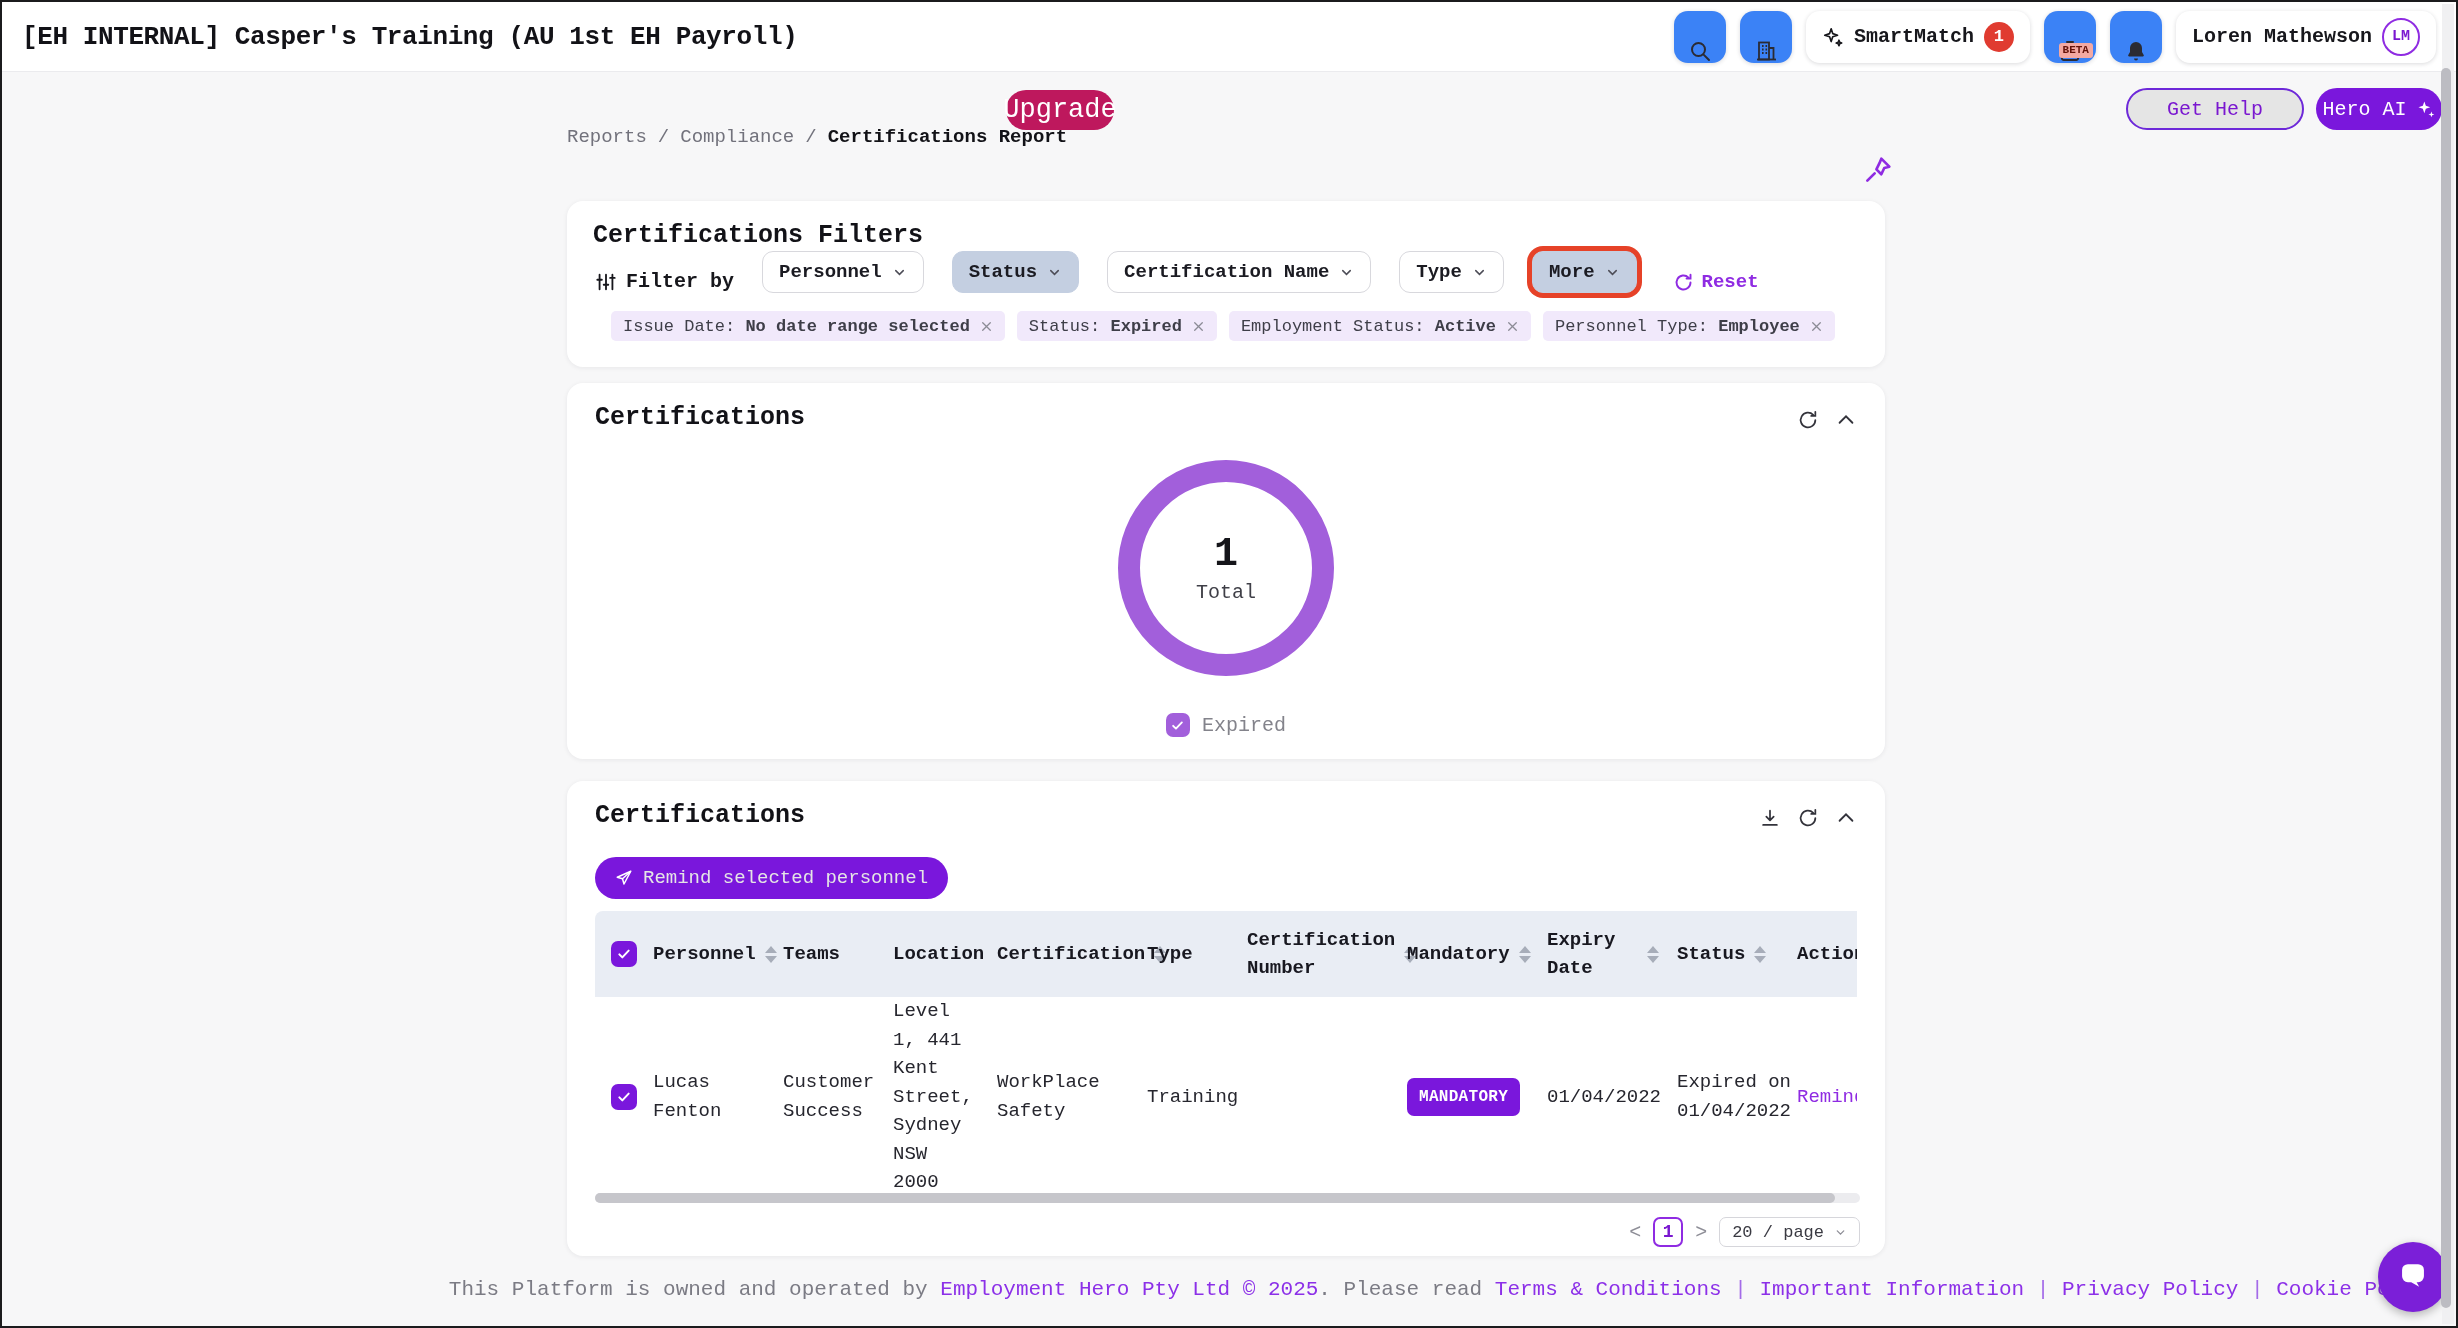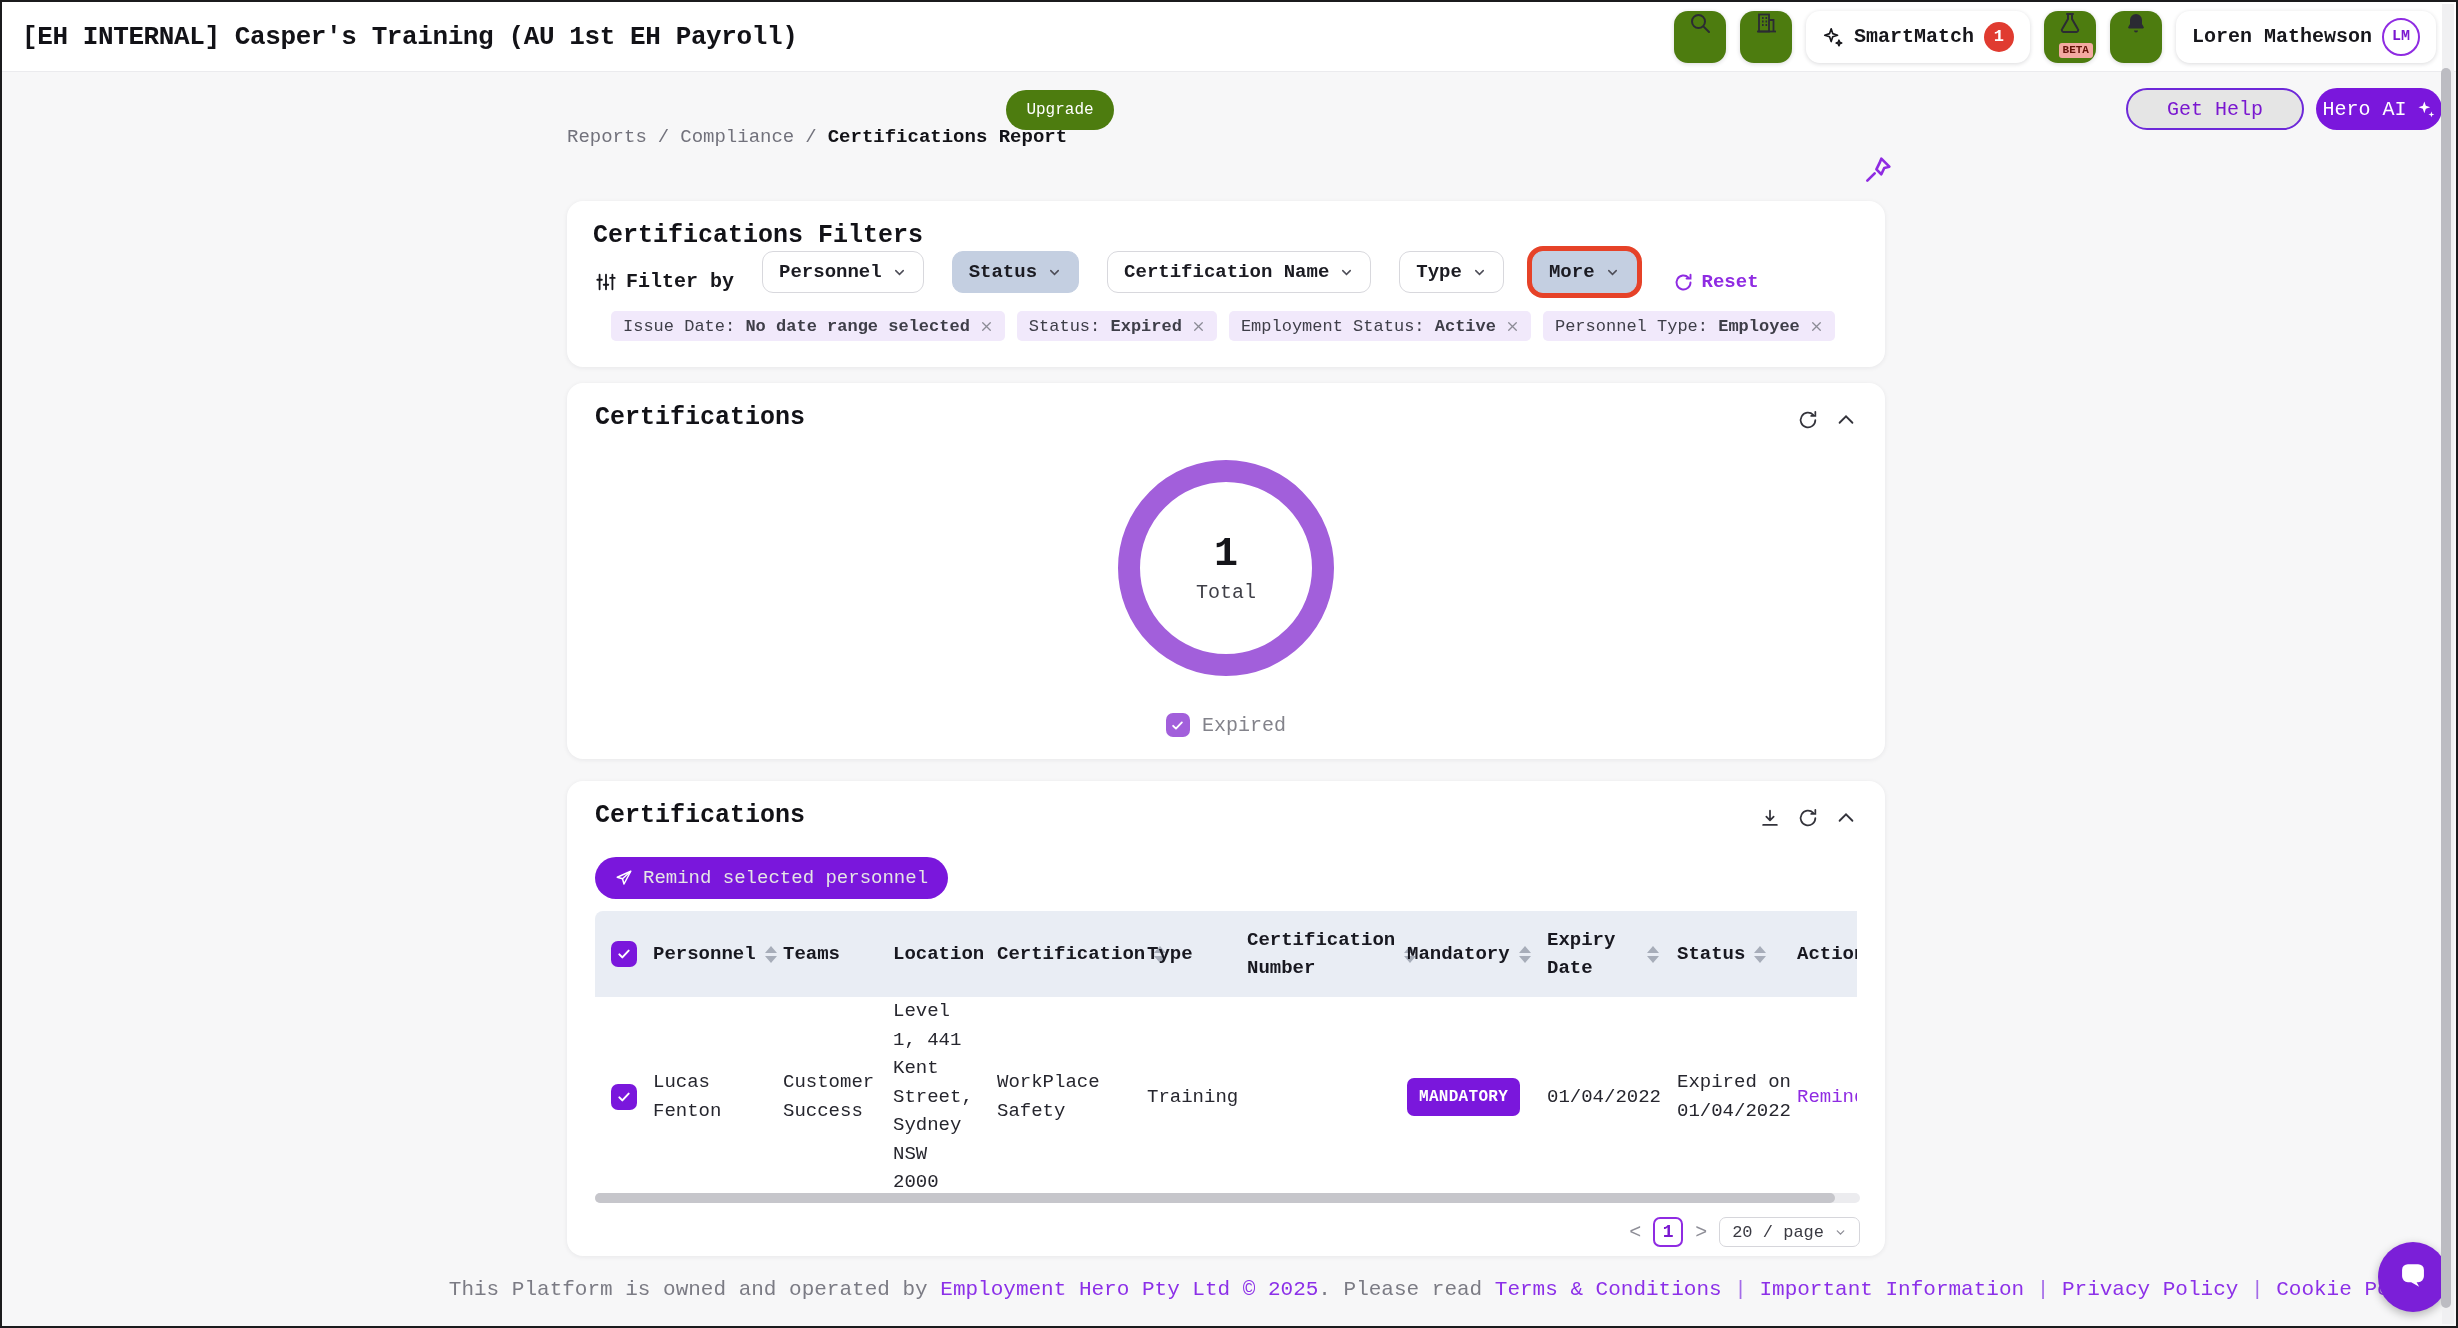--- a/index.html
+++ b/index.html
@@ -7,36 +7,36 @@
   #app{
     position:relative;width:2458px;height:1328px;overflow:hidden;
     background:#f7f7f8;border:2px solid #1b1b1d;
     font-family:Liberation Mono, monospace;color:#1d1d24;
   }
   
   .topbar{position:absolute;top:0;left:0;right:0;height:70px;background:#fff;
     border-bottom:1px solid #ebebee;display:flex;align-items:center;padding:0 20px;z-index:6;}
   .app-title{font-size:26px;font-weight:bold;letter-spacing:-0.4px;color:#121217;}
   .topbar-right{margin-left:auto;display:flex;align-items:center;gap:14px;}
-  .icon-btn{width:52px;height:52px;border-radius:14px;background:#4d7c0f;
-    box-shadow:0 1px 4px rgba(25,25,40,.16);display:flex;align-items:flex-start;justify-content:center;
+  .icon-btn{width:52px;height:52px;border-radius:14px;background:#3b82f6;
+    box-shadow:0 1px 4px rgba(25,25,40,.16);display:flex;align-items:flex-end;justify-content:center;
     color:#2b2b33;position:relative;cursor:pointer;}
   .pill-btn{height:52px;border-radius:14px;background:#fff;box-shadow:0 1px 4px rgba(25,25,40,.16);
     display:flex;align-items:center;gap:10px;padding:0 16px;cursor:pointer;}
   .sm-label{font-size:20px;font-weight:bold;color:#17171c;}
   .sm-badge{min-width:30px;height:30px;border-radius:15px;background:#e03b30;color:#fff;
     font-size:17px;font-weight:bold;display:flex;align-items:center;justify-content:center;padding:0 6px;}
   .beta-tag{position:absolute;bottom:5px;right:3px;background:#f4a9a2;color:#641209;
     font-size:11px;font-weight:bold;padding:1px 4px;border-radius:3px;line-height:13px;}
   .user-name{font-size:20px;font-weight:bold;color:#17171c;}
   .avatar{width:38px;height:38px;border-radius:50%;border:2px solid #8f2be2;color:#7a17d0;
     font-size:15px;font-weight:bold;display:flex;align-items:center;justify-content:center;background:#fff;}
   
   .upgrade-btn{position:absolute;left:1004px;top:88px;width:108px;height:40px;border-radius:20px;
-    background:#4d7c0f;color:#fff;font-size:16px;display:flex;align-items:center;justify-content:center;cursor:pointer;}
+    background:#be185d;color:#fff;font-size:27px;display:flex;align-items:center;justify-content:center;cursor:pointer;}
   .breadcrumb{position:absolute;left:565px;top:124px;display:flex;align-items:center;gap:11px;font-size:19px;color:#72727c;}
   .breadcrumb .crumb{cursor:pointer;}
   .breadcrumb .current{color:#121217;font-weight:bold;}
   .gethelp-btn{position:absolute;left:2124px;top:86px;width:178px;height:42px;border-radius:21px;
     border:2px solid #6d28d9;color:#7a17d0;font-size:20px;background:#e5e5e5;
     display:flex;align-items:center;justify-content:center;cursor:pointer;}
   .heroai-btn{position:absolute;left:2314px;top:86px;width:126px;height:42px;border-radius:21px;
     background:#7a17dc;color:#fff;font-size:20px;display:flex;align-items:center;justify-content:center;gap:9px;cursor:pointer;}
   .pin{position:absolute;left:1860px;top:152px;width:32px;height:32px;color:#8f2be2;cursor:pointer;}
   

